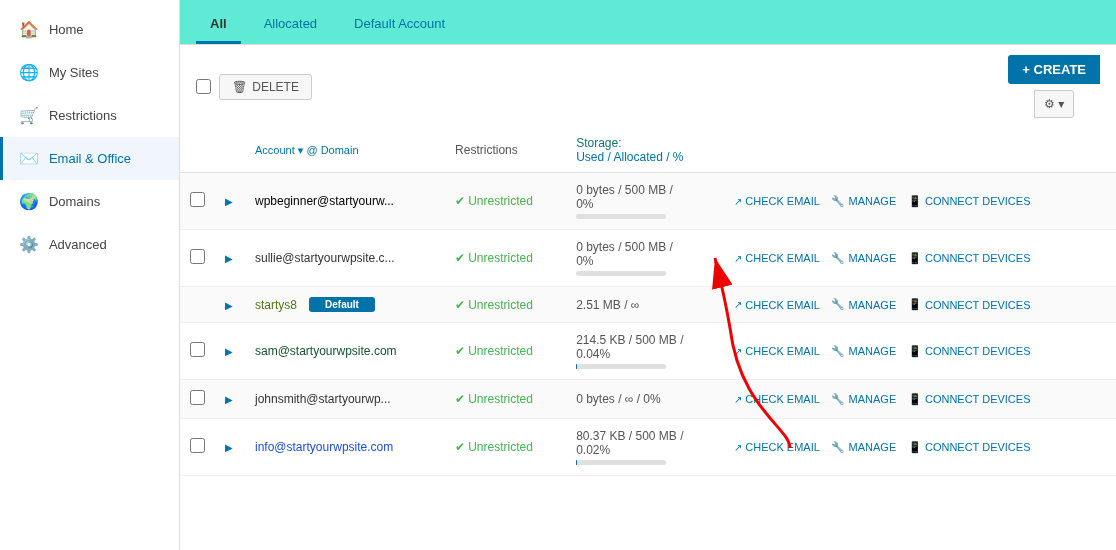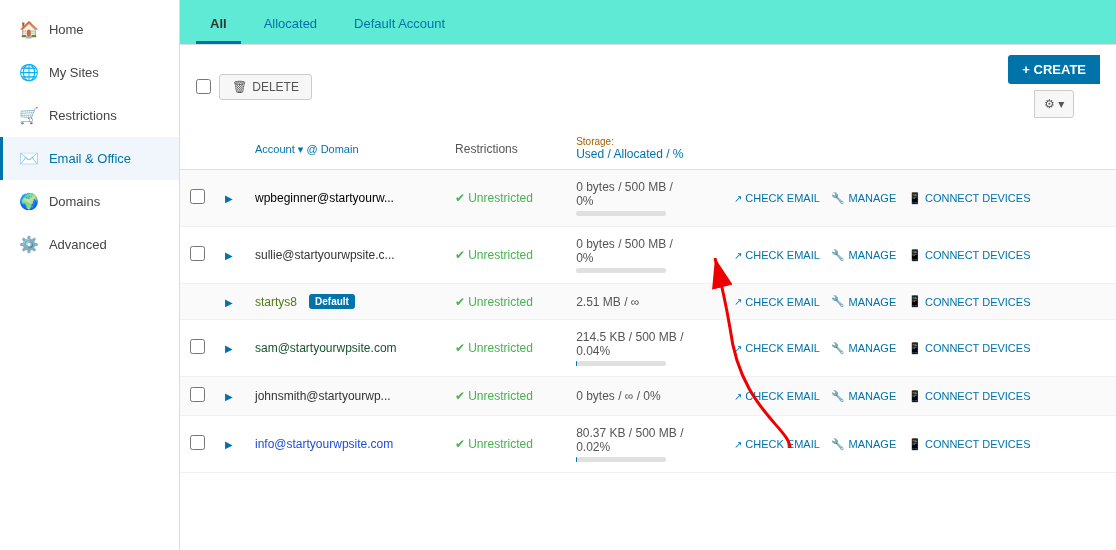--- a/index.html
+++ b/index.html
@@ -131,21 +131,21 @@
 
     .unrestricted-badge {
       color: #46b450;
       font-size: 12px;
       display: flex; align-items: center; gap: 3px;
     }
     .check-icon { color: #46b450; }
 
     .default-badge {
       background: #0073aa; color: #fff;
-      font-size: 10px; padding: 2px 6px; border-radius: 3px;
+      font-size: 10px; padding: 2px 16px; border-radius: 3px;
       margin-left: 6px; font-weight: 600;
     }
 
     .action-link {
       color: #0073aa; text-decoration: none; font-size: 11px;
       display: inline-flex; align-items: center; gap: 3px;
       cursor: pointer; white-space: nowrap;
     }
 
     .actions-cell {
@@ -233,21 +233,21 @@
             <a class="sort-link">
               <span>Account</span>
               <span>▾</span>
               <span style="color:#0073aa">@ Domain</span>
             </a>
           </th>
           <th>
             <span>Restrictions</span>
           </th>
           <th>
-            <div style="color:#a16207;font-size:10px;">Storage:</div>
+            <div style="color:#0f766e;font-size:12px;">Storage:</div>
             <div style="color:#0073aa;font-size:12px;">Used / Allocated / %</div>
           </th>
           <th></th>
         </tr>
       </thead>
       <tbody id="email-tbody">
       <tr>
             <td style="text-align: center;"><input type="checkbox" class="checkbox-input" style=""></td>
             <td><span class="expand-arrow">▶</span></td>
             <td><span style="color:#000000">wpbeginner@startyourw...</span></td>

